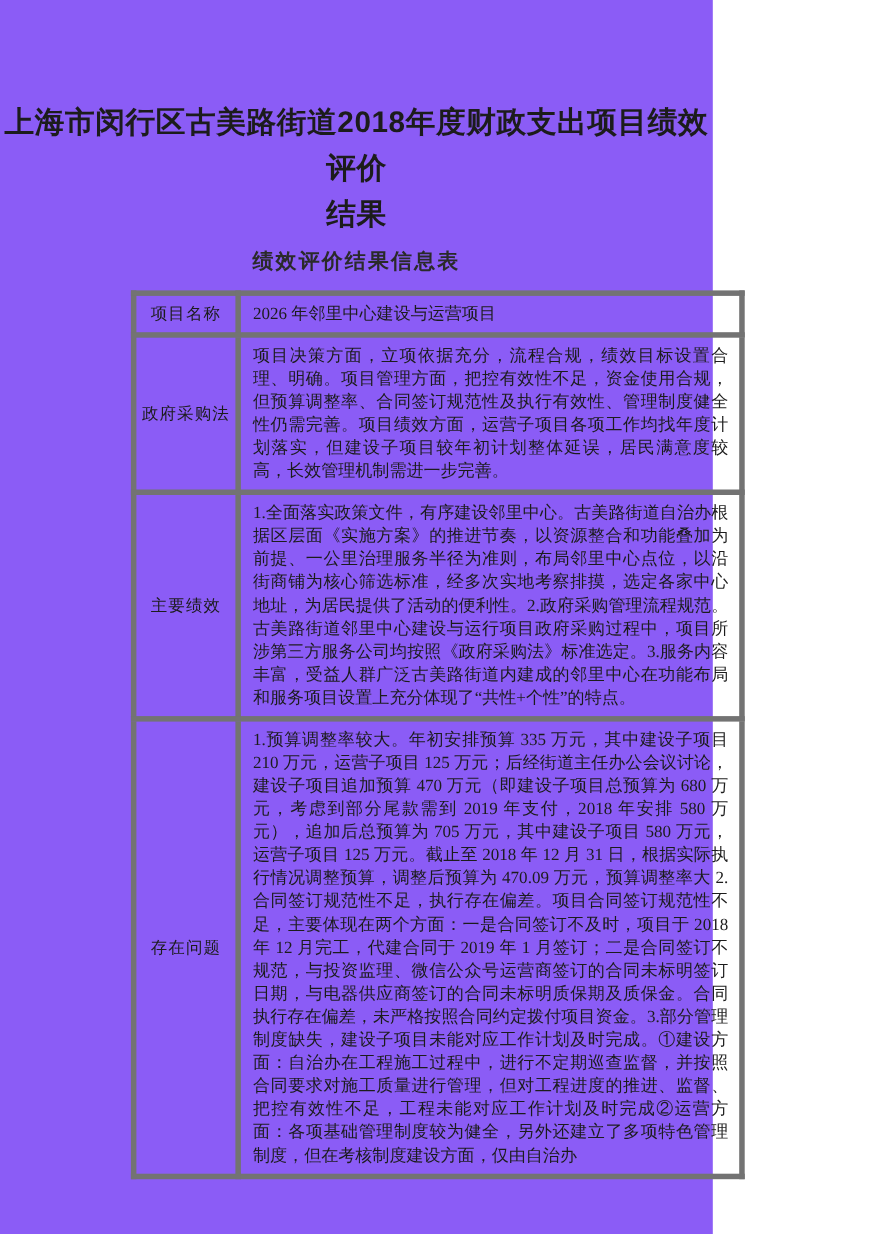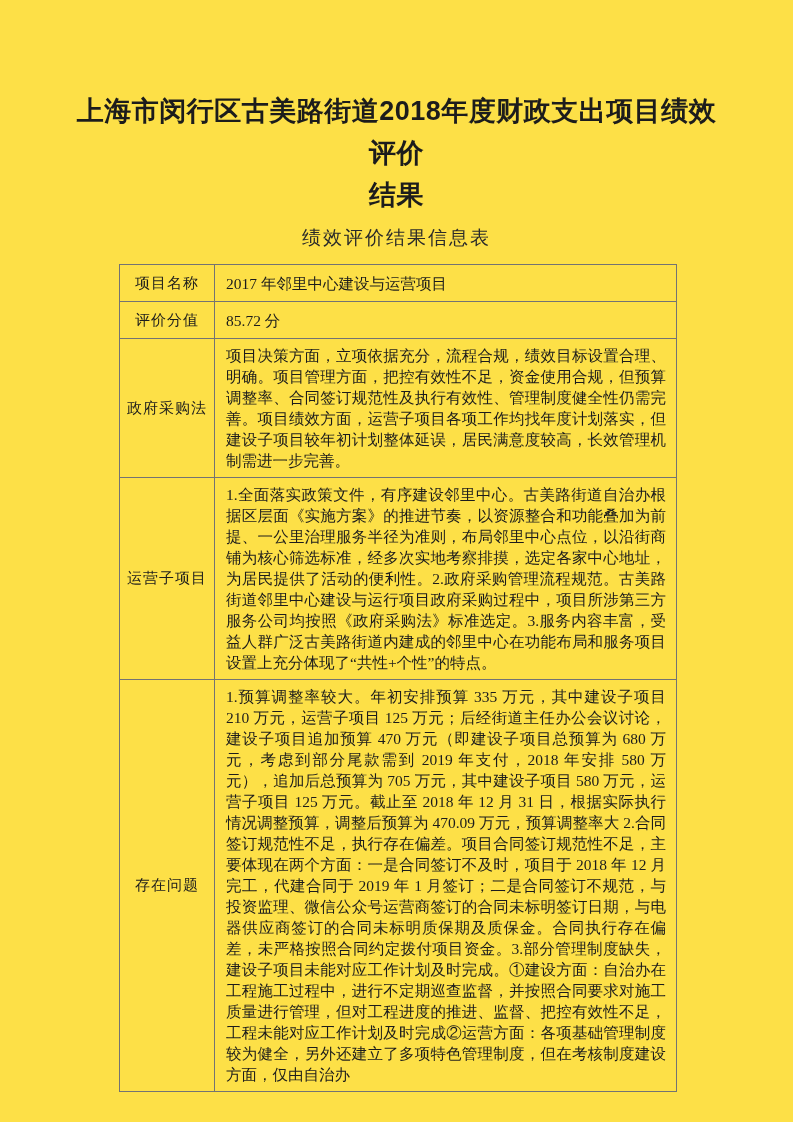--- a/index.html
+++ b/index.html
@@ -6,52 +6,52 @@
   html, body { background: #ffffff; }
   body {
     width: 793px;
     height: 1122px;
     font-family: "Liberation Serif", "DejaVu Serif", serif;
     color: #1c1c1c;
     overflow: hidden;
   }
   .page {
     position: relative;
-    width: 793px;
+    width: 648px;
     height: 1122px;
-    background: #fde047;
+    background: #8b5cf6;
   }
   .doc-title {
     padding-top: 90px;
     width: 640px;
     margin: 0 auto;
     text-align: center;
     font-family: "Liberation Sans", "DejaVu Sans", sans-serif;
     font-weight: 700;
     font-size: 27px;
     line-height: 42px;
     letter-spacing: 0.5px;
   }
   .doc-subtitle {
     margin-top: 9px;
     text-align: center;
     font-size: 19px;
     letter-spacing: 2px;
     color: #2a2a2a;
-    font-weight: 400;
+    font-weight: 700;
   }
   table.info-table {
     border-collapse: collapse;
     table-layout: fixed;
     width: 558px;
     margin-left: 119px;
     margin-top: 13px;
   }
   table.info-table td {
-    border: 1px solid #737373;
+    border: 5px solid #737373;
     vertical-align: middle;
   }
   td.cell-label {
     width: 95px;
     text-align: center;
     font-size: 15px;
     letter-spacing: 1px;
     padding: 4px 4px;
   }
   td.cell-value {
@@ -72,32 +72,28 @@
   <h1 class="doc-title"><span>上海市闵行区古美路街道2018年度财政支出项目绩效评价</span><br>
     <span>结果</span>
   </h1>
 
   <div class="doc-subtitle">绩效评价结果信息表</div>
 
   <table class="info-table">
     <tbody>
       <tr class="row-short">
         <td class="cell-label">项目名称</td>
-        <td class="cell-value">2017 年邻里中心建设与运营项目</td>
-      </tr>
-      <tr class="row-short">
-        <td class="cell-label">评价分值</td>
-        <td class="cell-value">85.72 分</td>
+        <td class="cell-value">2026 年邻里中心建设与运营项目</td>
       </tr>
       <tr>
         <td class="cell-label">政府采购法</td>
         <td class="cell-value">项目决策方面，立项依据充分，流程合规，绩效目标设置合理、明确。项目管理方面，把控有效性不足，资金使用合规，但预算调整率、合同签订规范性及执行有效性、管理制度健全性仍需完善。项目绩效方面，运营子项目各项工作均找年度计划落实，但建设子项目较年初计划整体延误，居民满意度较高，长效管理机制需进一步完善。</td>
       </tr>
       <tr>
-        <td class="cell-label">运营子项目</td>
+        <td class="cell-label">主要绩效</td>
         <td class="cell-value">1.全面落实政策文件，有序建设邻里中心。古美路街道自治办根据区层面《实施方案》的推进节奏，以资源整合和功能叠加为前提、一公里治理服务半径为准则，布局邻里中心点位，以沿街商铺为核心筛选标准，经多次实地考察排摸，选定各家中心地址，为居民提供了活动的便利性。2.政府采购管理流程规范。古美路街道邻里中心建设与运行项目政府采购过程中，项目所涉第三方服务公司均按照《政府采购法》标准选定。3.服务内容丰富，受益人群广泛古美路街道内建成的邻里中心在功能布局和服务项目设置上充分体现了“共性+个性”的特点。</td>
       </tr>
       <tr>
         <td class="cell-label">存在问题</td>
         <td class="cell-value"><span>1.预算调整率较大。年初安排预算 335 万元，其中建设子项目 210 万元，运营子项目 125 万元；后经街道主任办公会议讨论，建设子项目追加预算 470 万元（即建设子项目总预算为 680 万元，考虑到部分尾款需到 2019 年支付，2018 年安排 580 万元），追加后总预算为 705 万元，其中建设子项目 580 万元，运营子项目 125 万元。截止至 2018 年 12 月 31 日，根据实际执行情况调整预算，调整后预算为 470.09 万元，预算调整率大 2.合同签订规范性不足，执行存在偏差。项目合同签订规范性不足，主要体现在两个方面：一是合同签订不及时，项目于 2018 年 12 月完工，代建合同于 2019 年 1 月签订；二是合同签订不规范，与投资监理、微信公众号运营商签订的合同未标明签订日期，与电器供应商签订的合同未标明质保期及质保金。合同执行存在偏差，未严格按照合同约定拨付项目资金。3.部分管理制度缺失，建设子项目未能对应工作计划及时完成。</span><span class="u">①建设方面</span><span>：自治办在工程施工过程中，进行不定期巡查监督，并按照合同要求对施工质量进行管理，但对工程进度的推进、监督、把控有效性不足，工程未能对应工作计划及时完成</span><span class="u">②运营方面</span><span>：各项基础管理制度较为健全，另外还建立了多项特色管理制度，但在考核制度建设方面，仅由自治办</span></td>
       </tr>
     </tbody>
   </table>
 
 </div>

